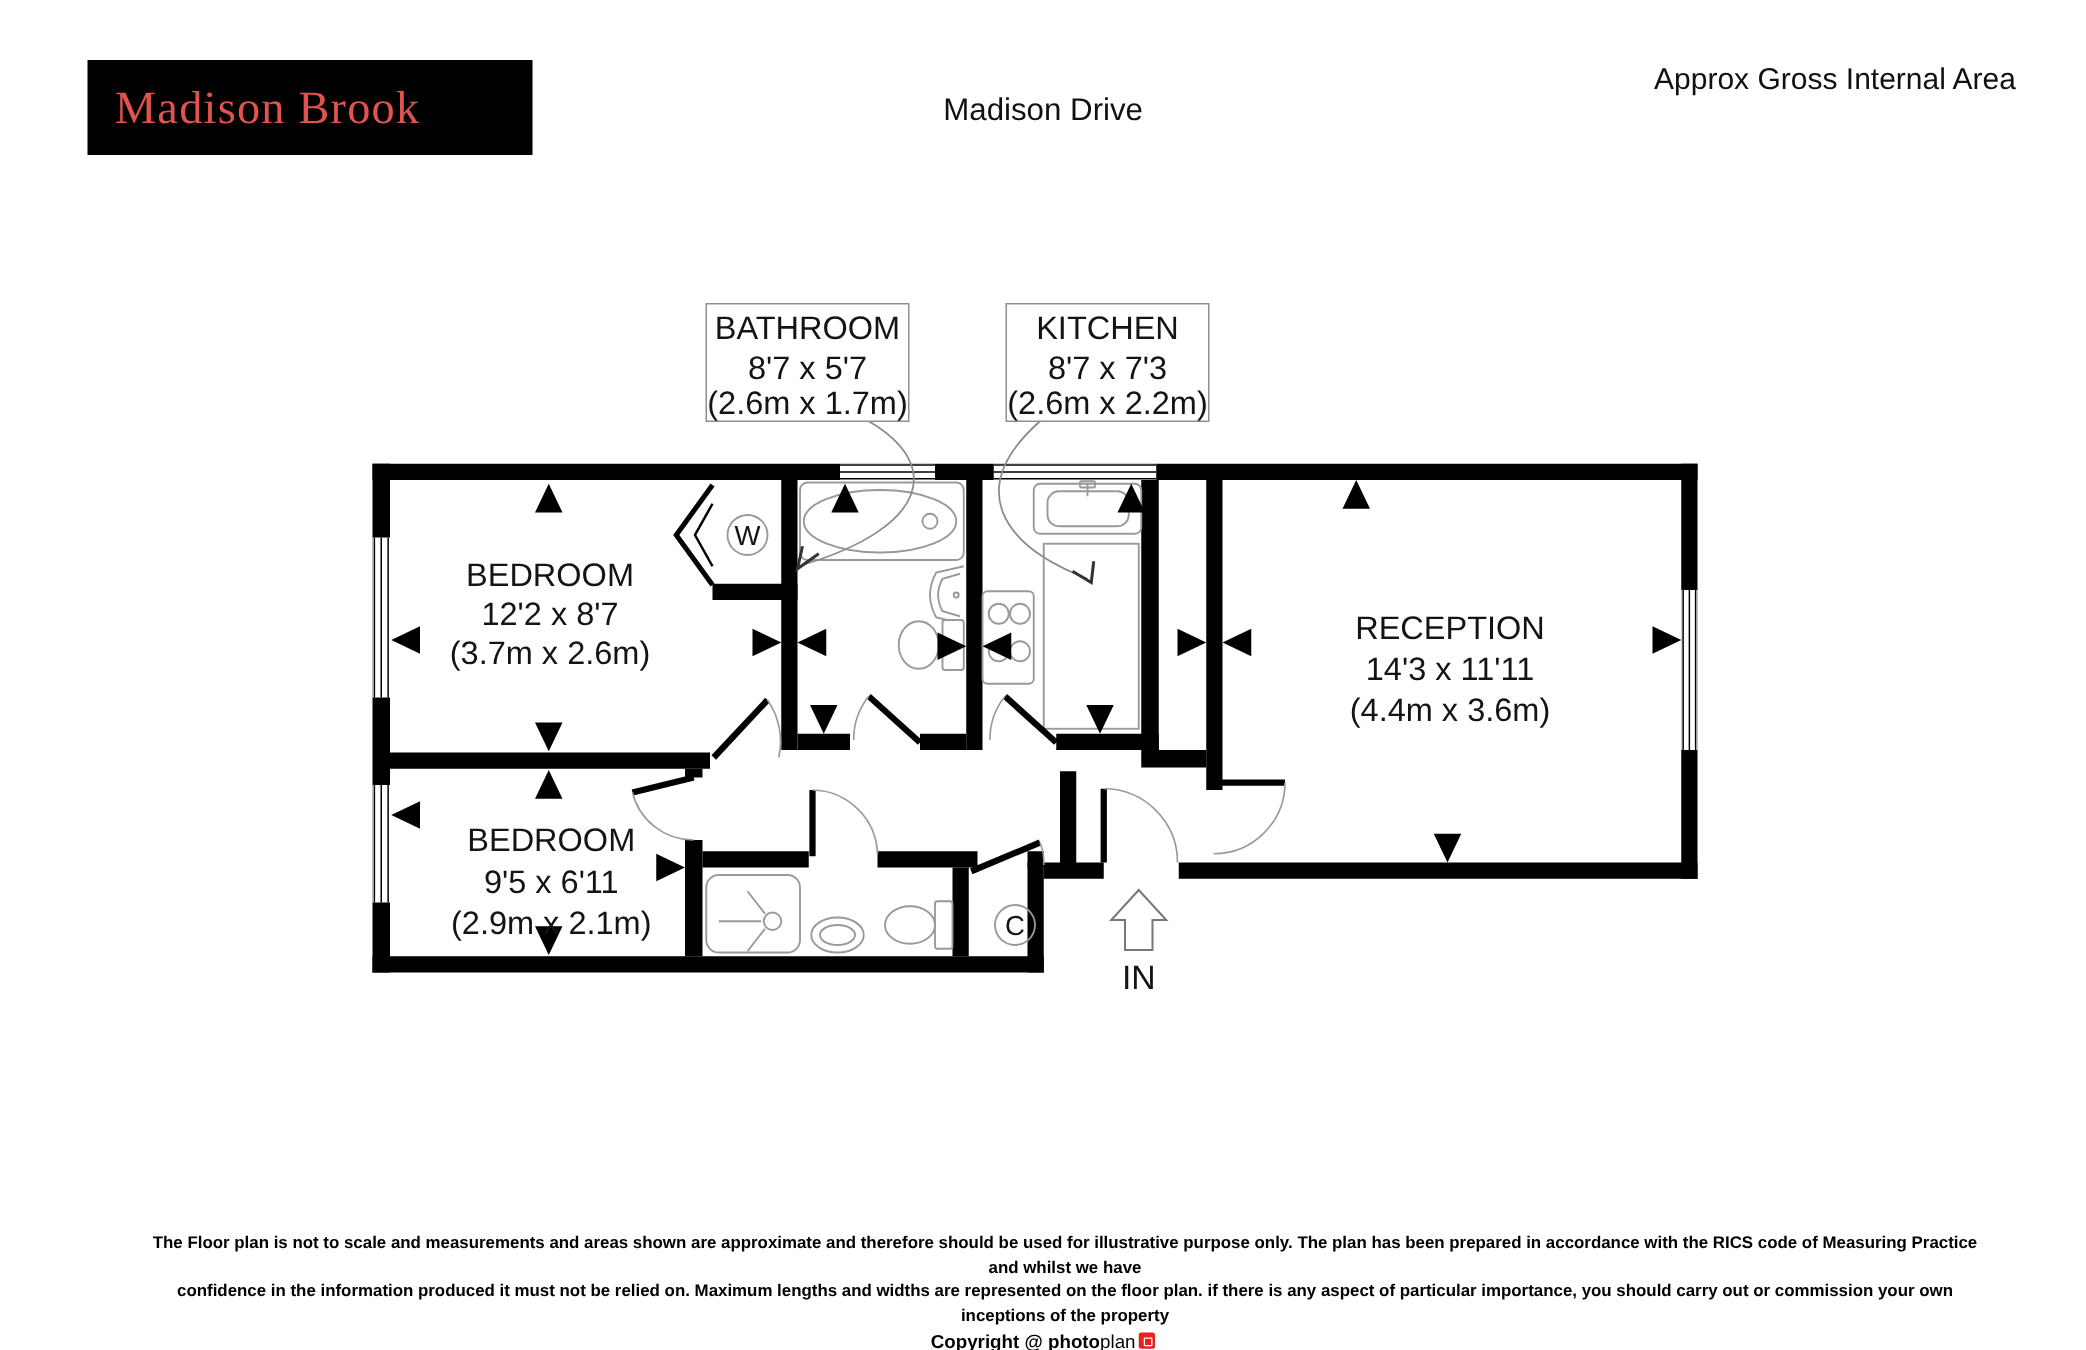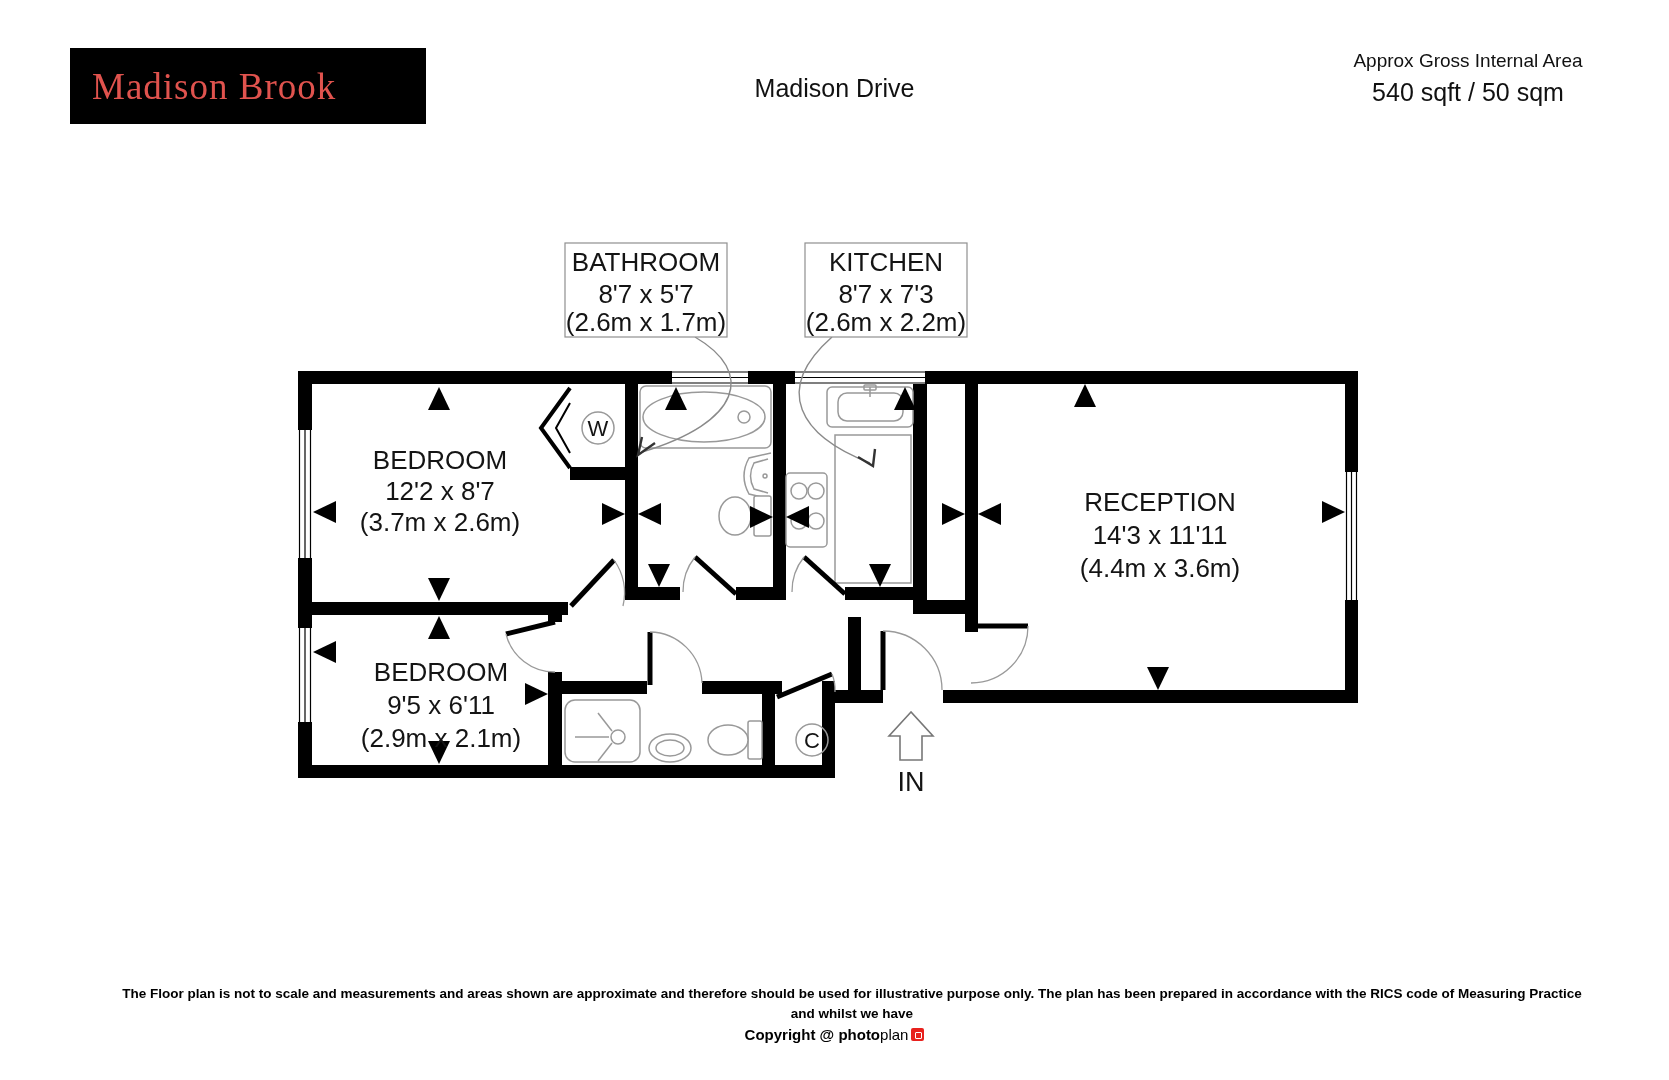--- a/index.html
+++ b/index.html
@@ -6,21 +6,21 @@
   #page{position:relative;width:1669px;height:1080px;background:#ffffff;overflow:hidden;
         font-family:"Liberation Sans",sans-serif;}
   
   #logo-box{position:absolute;left:70px;top:48px;width:356px;height:76px;background:#000000;
             display:flex;align-items:center;padding-left:22px;box-sizing:border-box;}
   #logo-text{font-family:"Liberation Serif",serif;font-size:37px;letter-spacing:1px;
              color:#e0534e;font-weight:400;}
   #plan-title{position:absolute;left:0;top:74px;width:1669px;text-align:center;
               font-size:25px;color:#111;}
   #area-block{position:absolute;left:1268px;top:50px;width:400px;text-align:center;color:#111;}
-  #area-label{font-size:19px;}
+  #area-label{font-size:24px;}
   #area-value{font-size:25px;margin-top:6px;}
   
   #footer{position:absolute;left:0;top:984px;width:1669px;text-align:center;color:#000;}
   .disc{font-size:13.5px;font-weight:bold;line-height:19.5px;padding:0 86px;margin-left:35px;}
   #copyright-line{margin-top:3px;font-size:15px;font-weight:bold;}
   #brand-plan{font-weight:400;}
   #photoplan-icon{display:inline-block;width:13px;height:13px;background:#e8211d;border-radius:2px;
                   vertical-align:-1px;margin-left:3px;position:relative;}
   #photoplan-icon span{position:absolute;left:4px;top:4px;width:5px;height:5px;background:#e8211d;
                   border:1px solid #fff;border-radius:1px;}
@@ -45,21 +45,20 @@
 <body>
 
 <div id="page">
 
   <div id="logo-box">
     <span id="logo-text">Madison Brook</span>
   </div>
   <div id="plan-title">Madison Drive</div>
   <div id="area-block">
     <div id="area-label">Approx Gross Internal Area</div>
-    <div id="area-value">540 sqft / 50 sqm</div>
   </div>
 
   <svg width="1669" height="1080" viewBox="0 0 1669 1080" style="position:absolute;left:0;top:0;">
 
     <g>
 
       <rect class="wall" x="298" y="371" width="1060" height="13"></rect>
       <rect class="wall" x="298" y="371" width="14" height="407"></rect>
       <rect class="wall" x="1345" y="371" width="13" height="332"></rect>
       <rect class="wall" x="298" y="765" width="537" height="13"></rect>
@@ -274,18 +273,19 @@
       <text class="circ-l" x="812" y="748">C</text>
     </g>
     <g>
       <polygon points="911,712 889,736 900,736 900,760 922,760 922,736 933,736" style="fill:#fff;stroke:#777;stroke-width:1.6;"></polygon>
       <text class="in-l" x="911" y="791">IN</text>
     </g>
   </svg>
 
   <div id="footer">
     <div class="disc">The Floor plan is not to scale and measurements and areas shown are approximate and therefore should be used for illustrative purpose only. The plan has been prepared in accordance with the RICS code of Measuring Practice and whilst we have</div>
+    <div class="disc">confidence in the information produced it must not be relied on. Maximum lengths and widths are represented on the floor plan. if there is any aspect of particular importance, you should carry out or commission your own inceptions of the property</div>
     <div id="copyright-line">
       <span>Copyright @ </span><span>photo</span><span id="brand-plan">plan</span><span id="photoplan-icon"><span></span></span>
     </div>
   </div>
 
 </div>
 
 </body></html>

